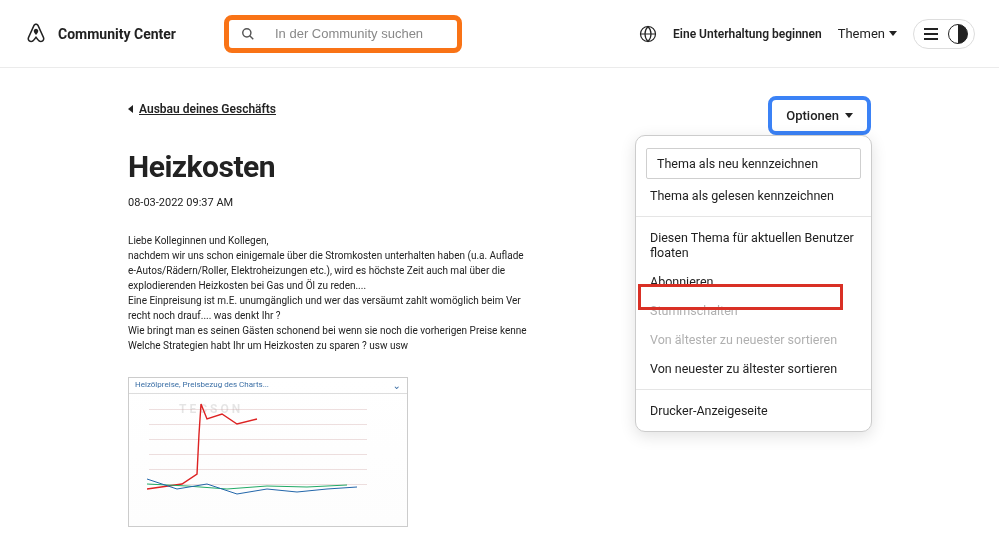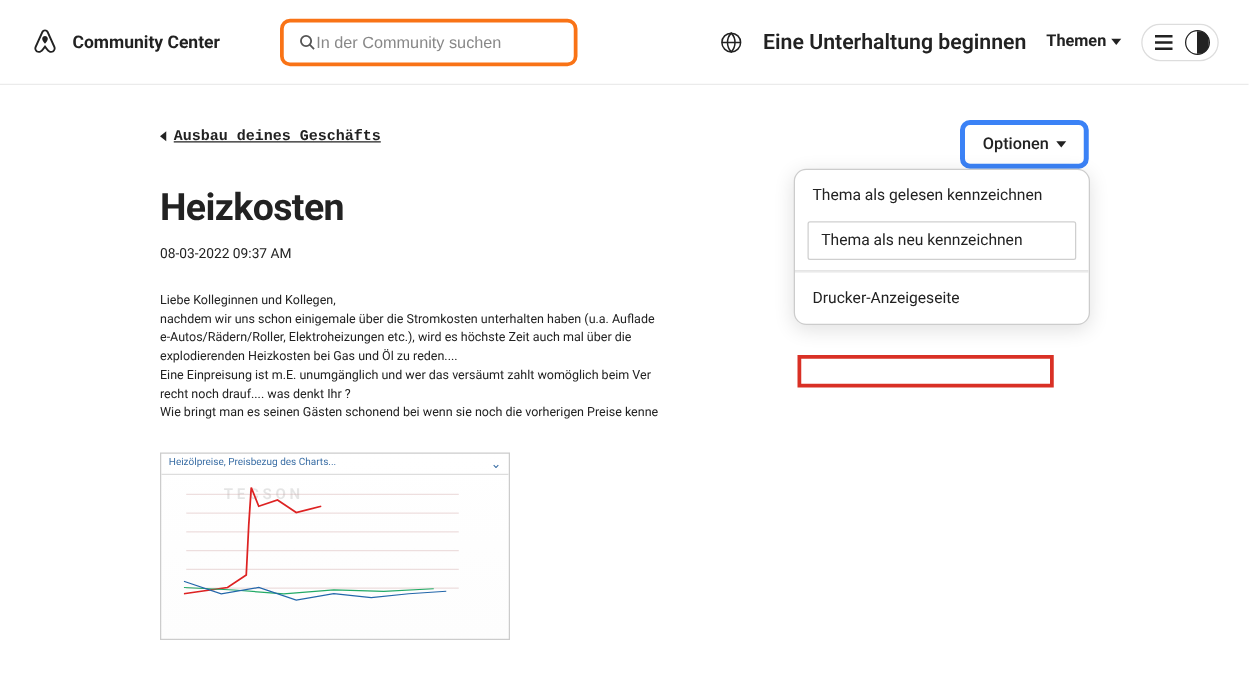--- a/index.html
+++ b/index.html
@@ -22,38 +22,38 @@
   }
   .logo-wrap { display: flex; align-items: center; gap: 10px; }
   .logo-svg { width: 24px; height: 24px; fill: #222; }
   .cc-label { font-weight: 700; font-size: 14px; }
   .search-box {
     margin-left: 32px;
     display: flex;
     align-items: center;
     width: 238px;
     height: 38px;
-    border: 3px solid #f97316;
+    border: 5px solid #f97316;
     border-radius: 8px;
     padding: 0 12px;
-    gap: 0;
+    gap: 20px;
     color: #717171;
   }
   .search-box input {
     border: none;
     outline: none;
     font-size: 13px;
     color: #222;
     flex: 1;
     background: transparent;
   }
   .search-box input::placeholder { color: #888; }
   .spacer { flex: 1; }
-  .nav-item { font-size: 17px; font-weight: 600; cursor: pointer; }
-  .themen { display: flex; align-items: center; gap: 4px; font-size: 13px; font-weight: 700; cursor: pointer; }
+  .nav-item { font-size: 12px; font-weight: 600; cursor: pointer; }
+  .themen { display: flex; align-items: center; gap: 4px; font-size: 13px; font-weight: 400; cursor: pointer; }
   .globe-icon { width: 18px; height: 18px; cursor: pointer; }
   .avatar-pill {
     display: flex;
     align-items: center;
     gap: 6px;
     border: 1px solid #dddddd;
     border-radius: 999px;
     padding: 4px 6px 4px 10px;
     cursor: pointer;
   }
@@ -63,21 +63,21 @@
   }
   .burger::before { top: -5px; } .burger::after { top: 5px; }
   .yin { width: 20px; height: 20px; border-radius: 50%; background: linear-gradient(90deg,#fff 50%,#222 50%); border:1px solid #222;}
   
   .main {
     position: relative;
     padding: 30px 60px 0 128px;
   }
   .breadcrumb {
     display: inline-flex; align-items: center; gap: 6px;
-    font-size: 12px; text-decoration: underline; cursor: pointer; font-weight:600;font-family:Liberation Mono, monospace;
+    font-size: 12px; text-decoration: underline; cursor: pointer; font-weight:600;
   }
   .options-btn {
     position: absolute;
     right: 128px;
     top: 28px;
     border: 4px solid #3b82f6;
     border-radius: 8px;
     padding: 8px 14px;
     font-size: 13px;
     font-weight: 500;
@@ -206,20 +206,21 @@
   </div>
 
   <div class="post-body">
     <p>Liebe Kolleginnen und Kollegen,</p>
     <p>nachdem wir uns schon einigemale über die Stromkosten unterhalten haben (u.a. Auflade</p>
     <p>e-Autos/Rädern/Roller, Elektroheizungen etc.), wird es höchste Zeit auch mal über die</p>
     <p>explodierenden Heizkosten bei Gas und Öl zu reden....</p>
     <p>Eine Einpreisung ist m.E. unumgänglich und wer das versäumt zahlt womöglich beim Ver</p>
     <p>recht noch drauf.... was denkt Ihr ?</p>
     <p>Wie bringt man es seinen Gästen schonend bei wenn sie noch die vorherigen Preise kenne</p>
+    <p>Welche Strategien habt Ihr um Heizkosten zu sparen ? usw usw</p>
   </div>
 
   <div class="chart-thumb">
     <div class="chart-head">
       <span>Heizölpreise, Preisbezug des Charts...</span>
       <span class="chev">⌄</span>
     </div>
     <div class="chart-body">
       <div class="watermark">TECSON</div>
       <div class="grid-line" style="top:15px"></div>
@@ -233,23 +234,30 @@
         <polyline fill="none" stroke="#d22" stroke-width="1.4" points="0,95 35,90 50,80 52,40 54,10 60,25 75,20 90,30 110,25"></polyline>
         <polyline fill="none" stroke="#2a6" stroke-width="1" points="0,90 40,92 80,95 120,92 160,93 200,91"></polyline>
         <polyline fill="none" stroke="#26a" stroke-width="1" points="0,85 30,95 60,90 90,100 120,95 150,98 180,95 210,93"></polyline>
       </svg>
     </div>
   </div>
 </div>
 
 <div class="menu">
   <div class="group">
+    <div class="item boxed">Thema als neu kennzeichnen</div>
     <div class="item">Thema als gelesen kennzeichnen</div>
-    <div class="item boxed">Thema als neu kennzeichnen</div>
   </div>
   <hr>
+  <div class="group">
+    <div class="item">Diesen Thema für aktuellen Benutzer floaten</div>
+    <div class="item">Abonnieren</div>
+    <div class="item disabled">Stummschalten</div>
+    <div class="item disabled">Von ältester zu neuester sortieren</div>
+    <div class="item">Von neuester zu ältester sortieren</div>
+  </div>
   <hr>
   <div class="group">
     <div class="item">Drucker-Anzeigeseite</div>
   </div>
 </div>
 
 <div class="highlighted" style="top:284px; left:638px; width:205px; height:26px;"></div>
 
 </body></html>

